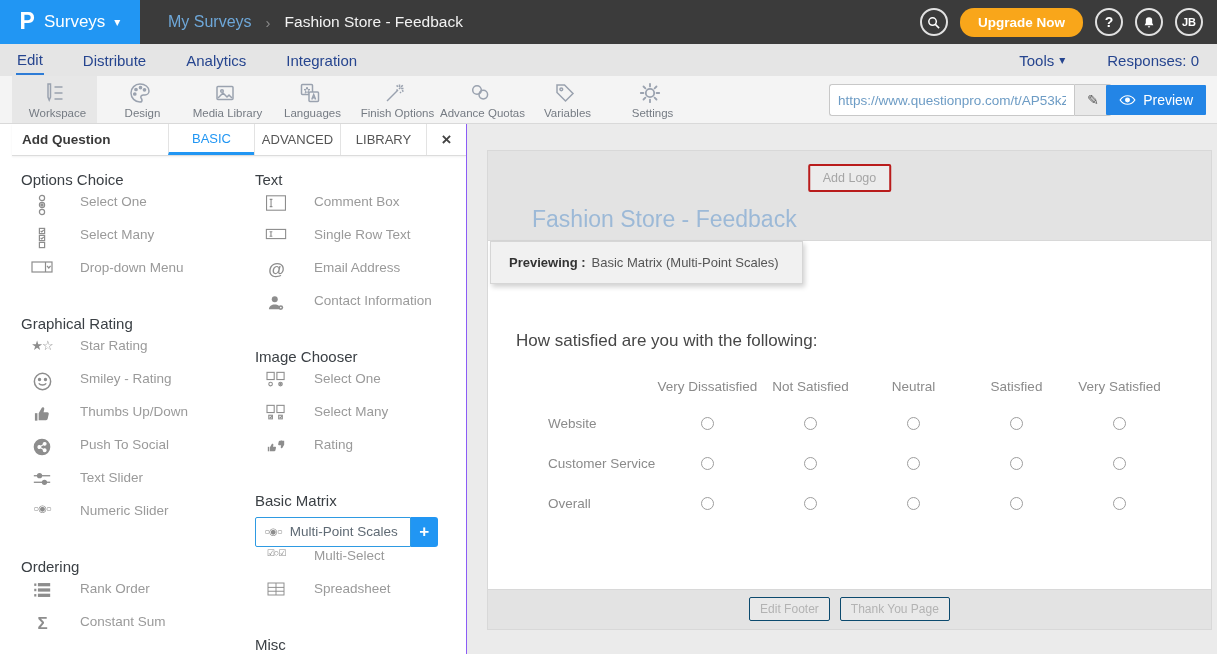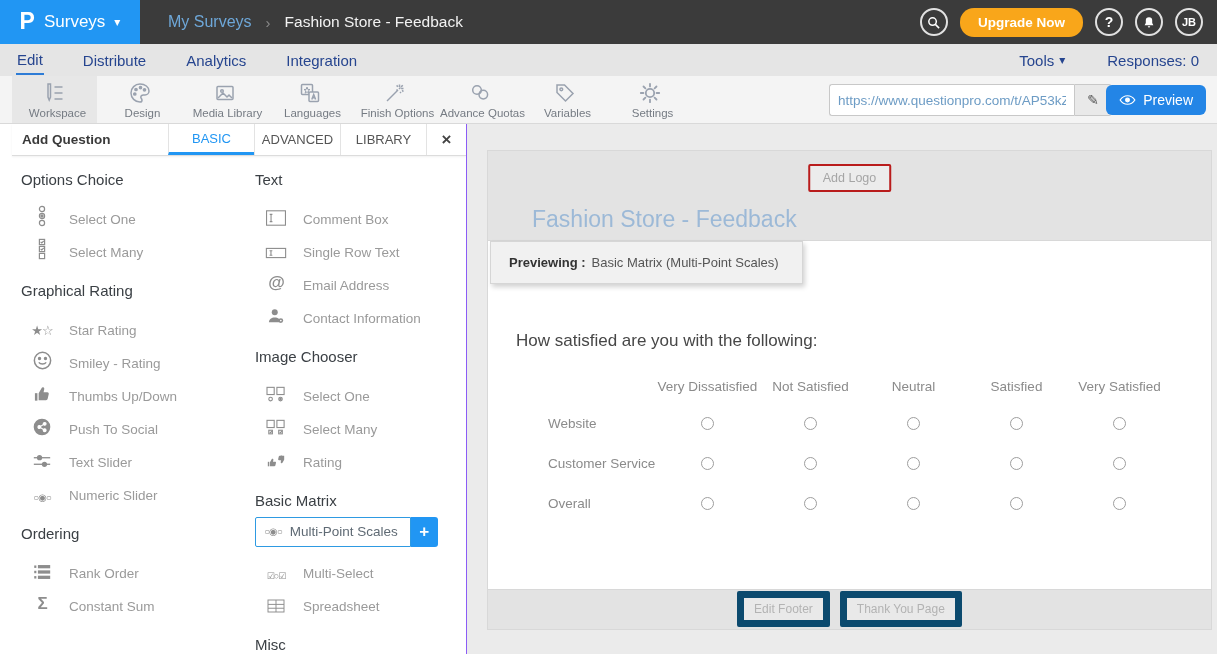--- a/index.html
+++ b/index.html
@@ -43,41 +43,41 @@
   .tool.active { background:#e7e7e7; }
   .tool svg { display:block; }
   .tool-label { font-size:11.5px; color:#757b83; white-space:nowrap;margin-left:6px; }
   .url-group { position:absolute; right:105px; top:8px; display:flex; height:32px; }
   .url-input { width:245px; height:32px; border:1px solid #c8c8c8; border-right:none;
     border-radius:3px 0 0 3px; background:#fff; color:#6d9cc5; font-size:13.5px; padding:0 8px;
     font-family:"Liberation Sans","DejaVu Sans",sans-serif; }
   .url-edit { width:38px; background:#e9e9e9; border:1px solid #c8c8c8; border-radius:0 3px 3px 0;
     display:flex; align-items:center; justify-content:center; color:#555; font-size:14px; cursor:pointer; }
   .preview-btn { position:absolute; right:11px; top:9px; height:30px; background:#2385e6; color:#fff;
-    border:none; border-radius:6px; font-size:14px; padding:0 13px; display:flex; align-items:center;
+    border:none; border-radius:1px; font-size:14px; padding:0 13px; display:flex; align-items:center;
     gap:7px; cursor:pointer; }
 
   
   .left-panel { position:absolute; left:0; top:124px; width:467px; height:530px; background:#fff;
     border-right:1px solid #8b5cf6; overflow:hidden;padding-left:12px; }
   .panel-header { height:32px; display:flex; align-items:stretch; border-bottom:1px solid #dcdcdc;
     box-shadow:0 1px 2px rgba(0,0,0,.06); }
   .panel-title { flex:1; display:flex; align-items:center; padding-left:10px; font-size:13.5px;
     font-weight:bold; color:#3a3a3a; }
   .panel-tab { width:86px; display:flex; align-items:center; justify-content:center; font-size:13px;
     color:#555; border-left:1px solid #e3e3e3; cursor:pointer; }
   .panel-tab.active { color:#2196f3; border-bottom:3px solid #2196f3; }
   .panel-close { width:40px; display:flex; align-items:center; justify-content:center;
     border-left:1px solid #e3e3e3; color:#444; font-size:17px; font-weight:bold; cursor:pointer; }
   .panel-cols { display:flex; padding-top:14px; }
   .pcol1 { width:232px; padding-left:9px; }
   .pcol2 { width:226px; padding-left:13px; }
   .qsection { margin-bottom:21px; }
   .qheading { font-size:15px; color:#3b4045; line-height:19px; margin-bottom:5px; }
-  .qitem { height:33px; display:flex; align-items:flex-end; gap:15px; padding-left:9px; cursor:pointer; }
+  .qitem { height:33px; display:flex; align-items:flex-start; gap:26px; padding-left:9px; cursor:pointer; }
   .qicon { width:24px; min-width:24px; display:flex; align-items:center; justify-content:center;
     color:#8d8d8d; }
   .glyph-icon { font-size:13px; color:#8d8d8d; letter-spacing:-1px; }
   .glyph-sm { font-size:10px; }
   .qlabel { font-size:13.5px; color:#9a9a9a; white-space:nowrap; }
   .selected-row { height:33px; display:flex; align-items:center; }
   .selected-box { height:30px; display:flex; align-items:center; gap:8px; background:#fff;
     border:1px solid #2e9ae2; border-radius:2px 0 0 2px; padding:0 12px 0 8px; cursor:pointer; }
   .selected-box .qlabel { color:#5f6a74; }
   .add-plus-btn { height:30px; width:27px; background:#2196f3; color:#fff; border:none;
@@ -105,21 +105,21 @@
   .matrix { position:absolute; left:28px; top:128px; display:grid;
     grid-template-columns:140px repeat(5,103px); }
   .mcol { height:34px; display:flex; align-items:center; justify-content:center; color:#8b8b8b;
     font-size:13.5px; white-space:nowrap; }
   .mrow-label { height:40px; display:flex; align-items:center; color:#8b8b8b; font-size:13.5px;margin-left:32px; }
   .mcell { height:40px; display:flex; align-items:center; justify-content:center; }
   .radio { width:13px; height:13px; border:1px solid #9e9e9e; border-radius:50%; background:#fff;
     cursor:pointer; }
   .survey-footer { position:absolute; left:0; bottom:0; width:723px; height:40px; display:flex;
     align-items:center; justify-content:center; gap:10px; }
-  .footer-btn { border:7px solid #0c4a6e; background:#e9e9e9; color:#b3b3b3; font-size:12px;
+  .footer-btn { border:1px solid #0c4a6e; background:#e9e9e9; color:#b3b3b3; font-size:12px;
     padding:4px 10px; border-radius:2px; cursor:pointer; }
 </style>
 </head>
 <body>
 
 <div id="app">
 
   <div class="topbar">
     <div class="logo-block">
       <span class="logo-glyph">P</span>
@@ -275,20 +275,30 @@
                 <svg width="14" height="22" viewBox="0 0 14 22" fill="none" stroke="#8d8d8d" stroke-width="1.2">
                   <rect x="4.4" y="1.4" width="5.2" height="5.2"></rect>
                   <path d="M5.6 3.8l1.2 1.2 2-2.2"></path>
                   <rect x="4.4" y="8.4" width="5.2" height="5.2"></rect>
                   <path d="M5.6 10.8l1.2 1.2 2-2.2"></path>
                   <rect x="4.4" y="15.4" width="5.2" height="5.2"></rect>
                 </svg>
               </span>
             <span class="qlabel">Select Many</span>
           </div>
+          <div class="qitem">
+            <span class="qicon">
+                <svg width="22" height="14" viewBox="0 0 22 14" fill="none" stroke="#8d8d8d" stroke-width="1.2">
+                  <rect x="1" y="2" width="20" height="10"></rect>
+                  <path d="M14.5 2v10"></path>
+                  <path d="M16 5.8l1.8 2.2 1.8-2.2" fill="none"></path>
+                </svg>
+              </span>
+            <span class="qlabel">Drop-down Menu</span>
+          </div>
         </div>
 
         <div class="qsection">
           <div class="qheading">Graphical Rating</div>
           <div class="qitem">
             <span class="qicon glyph-icon">★☆</span>
             <span class="qlabel">Star Rating</span>
           </div>
           <div class="qitem">
             <span class="qicon">

